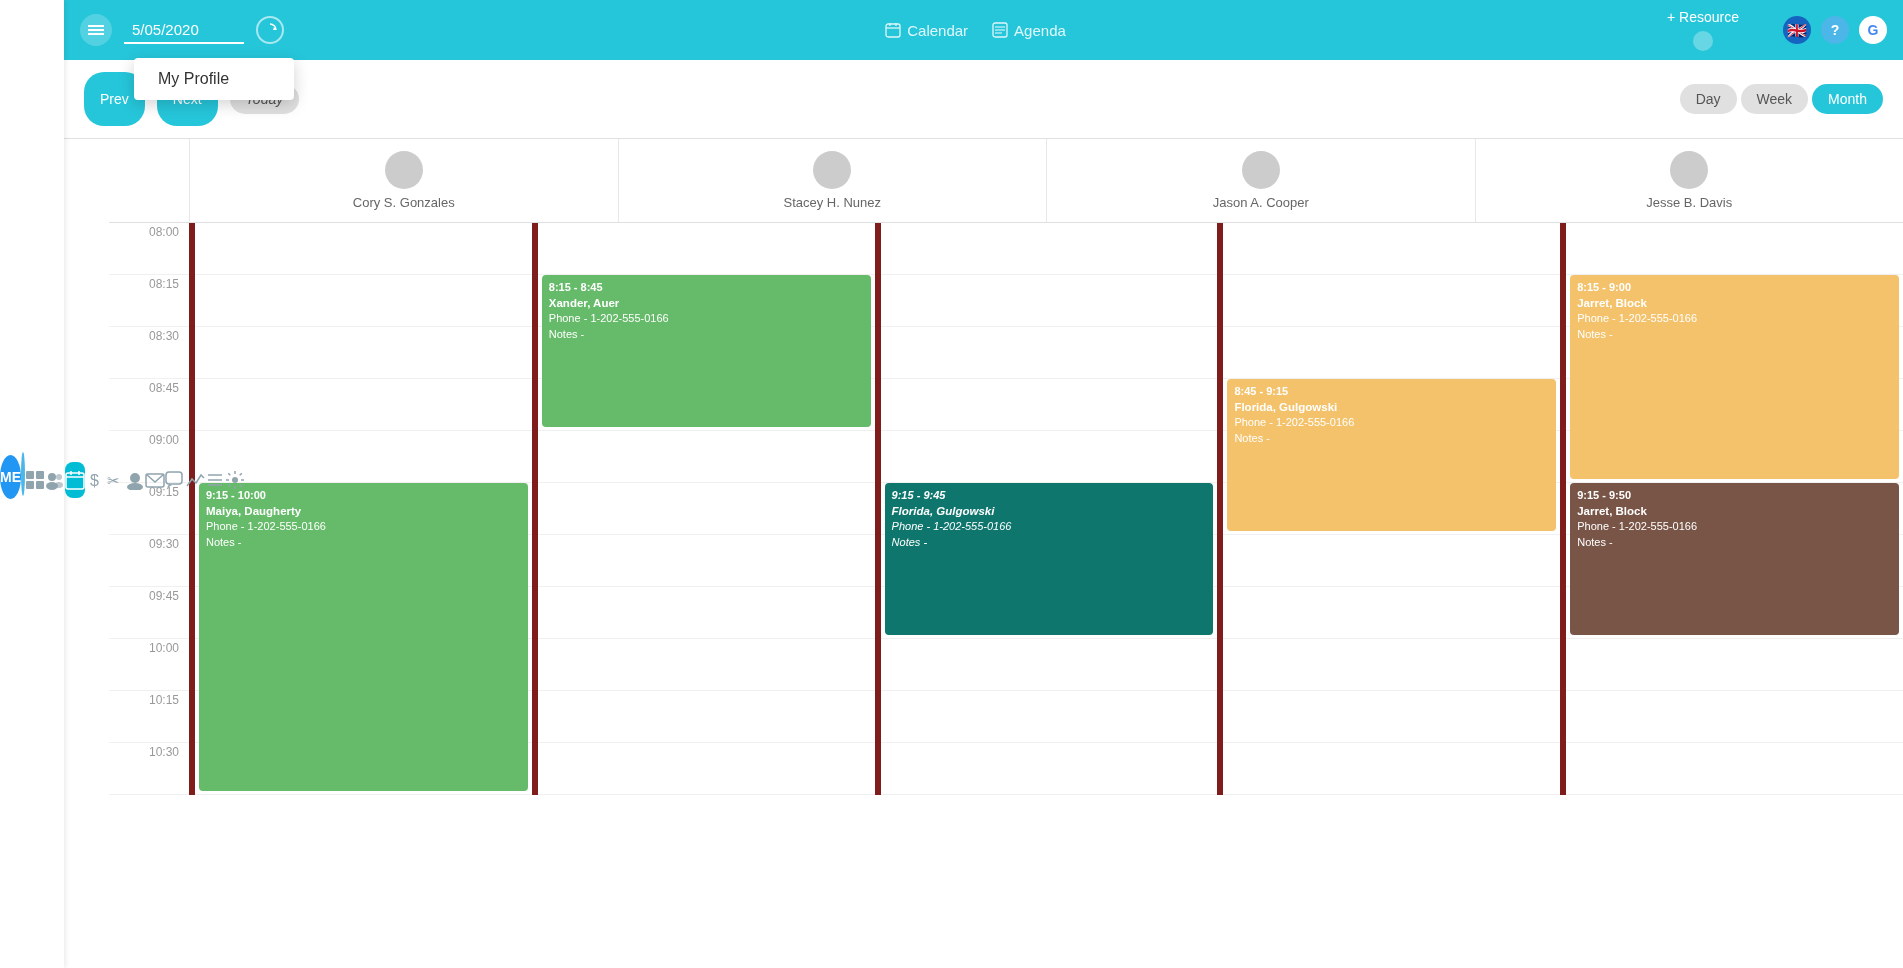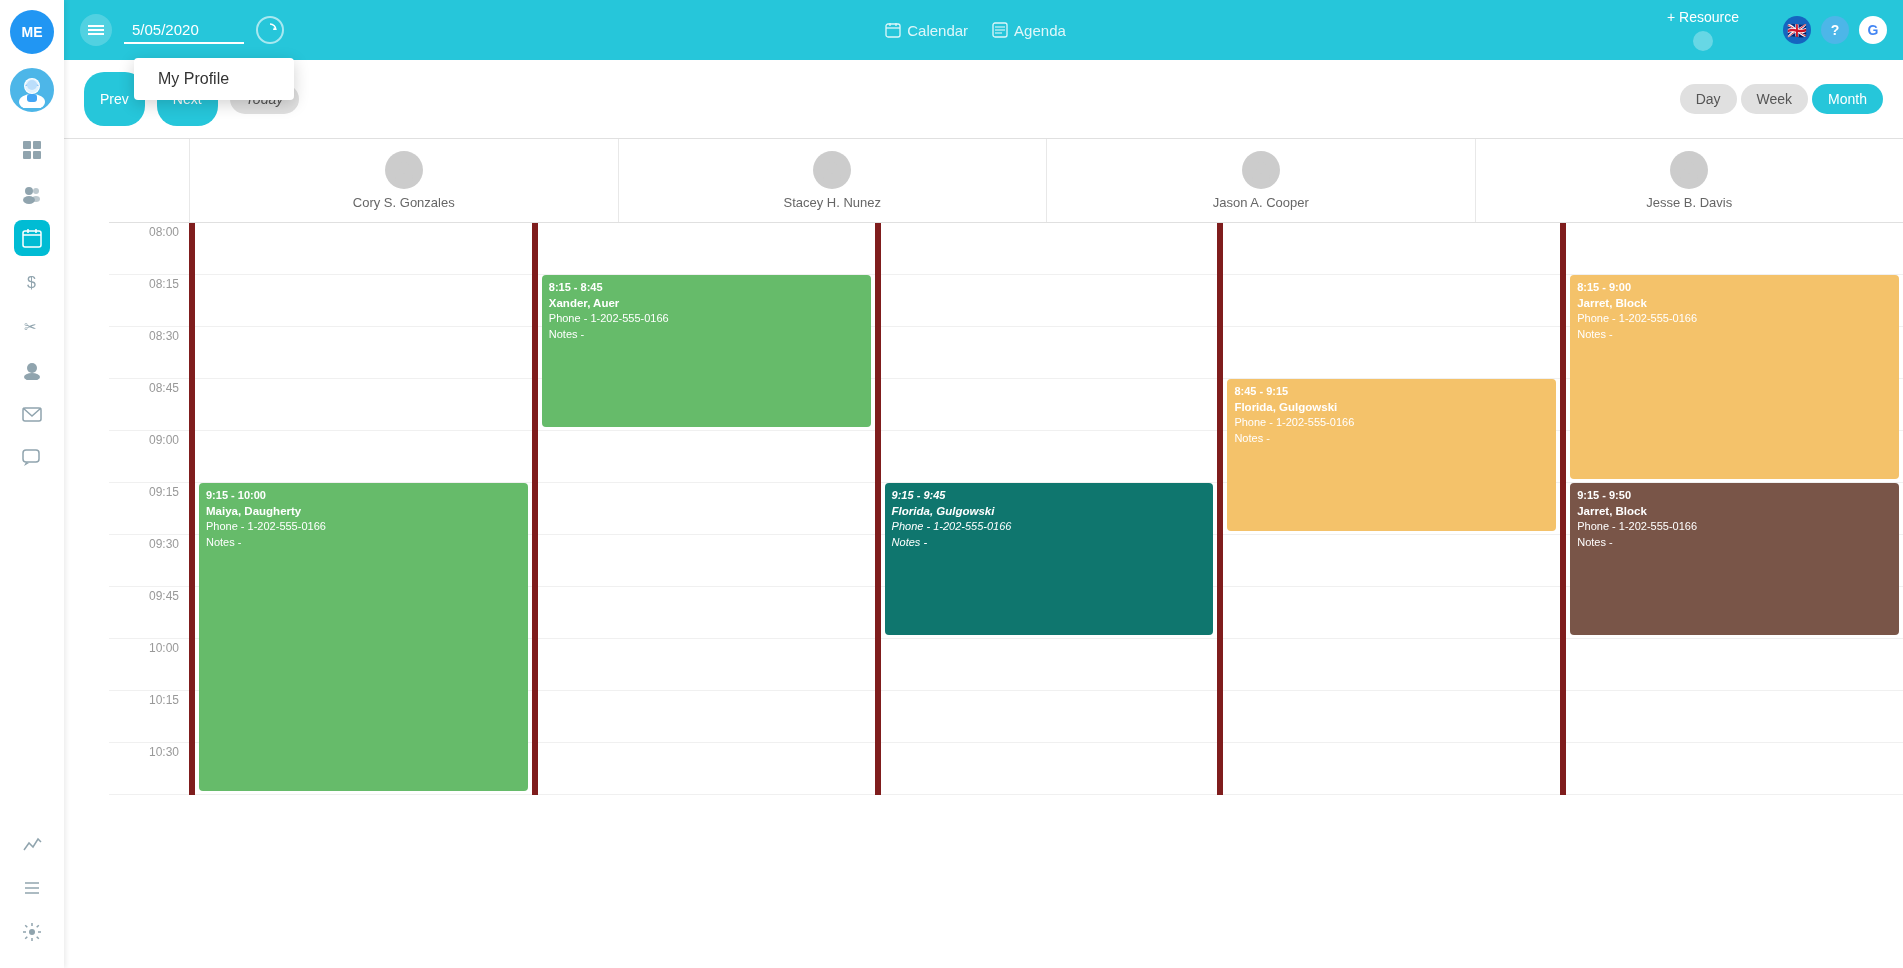--- a/index.html
+++ b/index.html
@@ -3,21 +3,20 @@
   <meta charset="utf-8">
   <style>
     * { box-sizing: border-box; margin: 0; padding: 0; }
     body { font-family: 'Segoe UI', Arial, sans-serif; background: #f0f2f5; display: flex; height: 968px; overflow: hidden; }
 
     
     .sidebar {
       width: 64px;
       background: #fff;
       display: flex;
-      flex-direction: column;
       align-items: center;
       padding: 10px 0;
       box-shadow: 2px 0 5px rgba(0,0,0,0.08);
       z-index: 10;
       flex-shrink: 0;
     }
     .sidebar-me {
       width: 44px; height: 44px;
       background: #2196F3;
       border-radius: 50%;

